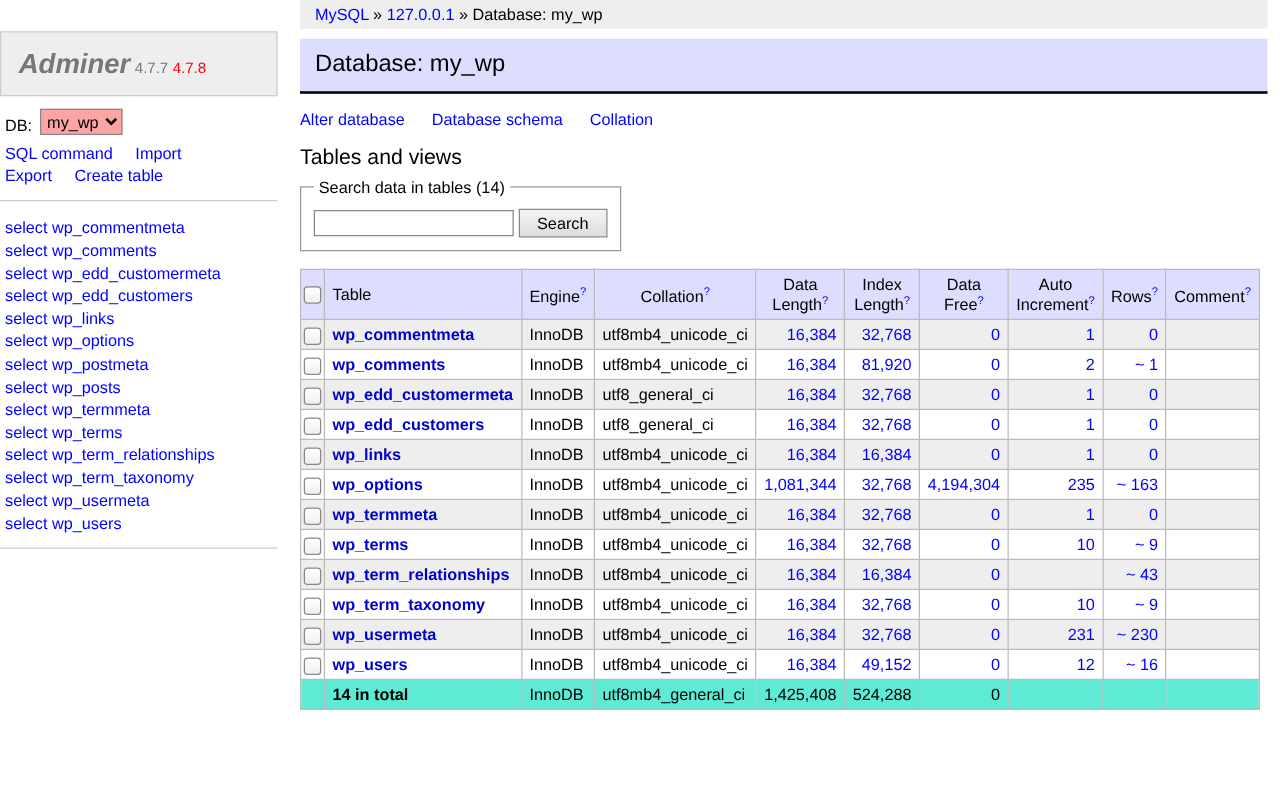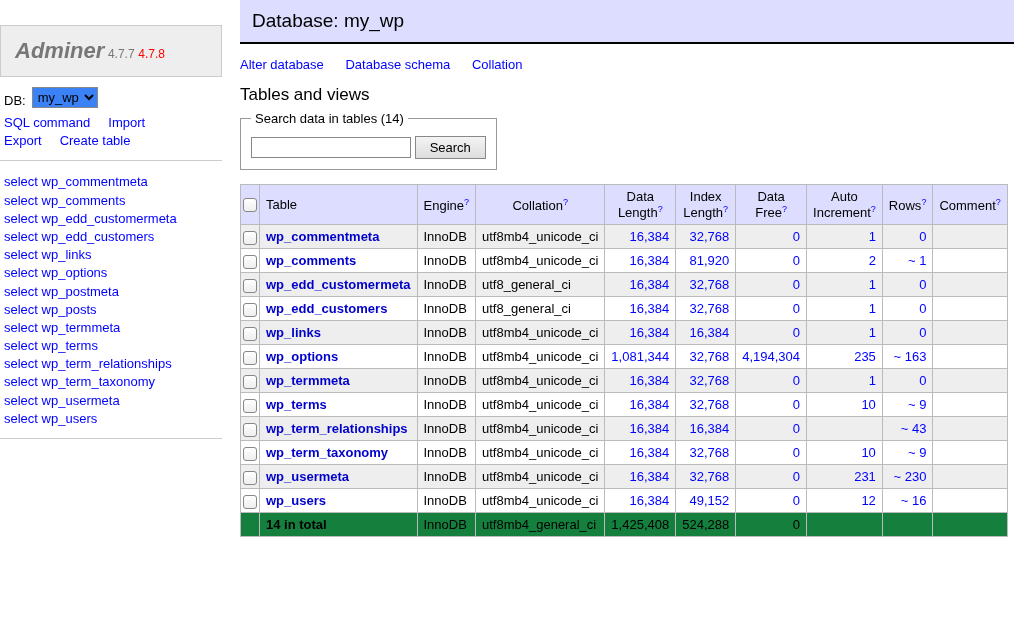--- a/index.html
+++ b/index.html
@@ -6,21 +6,21 @@
 body{margin:0;font:13px Verdana,Arial,Helvetica,sans-serif;color:#000;background:#fff}
 a{color:#00f;text-decoration:none}
 
 #menu{position:absolute;left:0;top:15px;width:222px;padding:10px 0 0 0}
 #logo{background:#eee;border:1px solid #ccc;margin:0 0 6px 0;padding:12px 14px}
 #logo .name{color:#777;font:italic bold 22px Arial,sans-serif}
 #logo .v{color:#777;font-size:12px;font-style:normal}
 #logo .badv{color:#f00;font-size:12px;font-style:normal}
 .side-block{padding:4px 4px 10px 4px;border-bottom:1px solid #ccc;margin:0 0 8px 0}
 .db-row{display:flex;align-items:flex-end;gap:6px}
-select{border:1px solid #888;background:#3b82f6;padding:1px;font:13px Arial}
+select{border:1px solid #888;background:#fca5a5;padding:1px;font:13px Arial}
 .side-links{line-height:1.4}
 
 #content{margin-left:230px;padding:0 10px 20px 10px}
 .bread{background:#eee;padding:4px 12px;margin:0 0 8px 0}
 h2{background:#ddf;padding:10px 12px;margin:0 0 10px 0;border-bottom:2px solid #000;font-weight:normal;font-size:19px}
 .actions a{margin-right:18px}
 h3{margin:12px 0 6px 0;font-weight:normal;font-size:17px}
 fieldset{display:inline-block;border:1px solid #999;margin:0 0 14px 0;padding:10px}
 legend{padding:0 4px}
 input[type=text]{border:1px solid #888;padding:2px;width:160px;font-size:13px}
@@ -28,21 +28,21 @@
 .checkbox{display:inline-block;width:14px;height:14px;border:1px solid #888;border-radius:3px;background:linear-gradient(#fff,#eee);vertical-align:middle}
 
 table.tbl{border-collapse:collapse;width:690px}
 table.tbl th,table.tbl td{border:1px solid #bbb;padding:4px 6px;font-size:13px}
 table.tbl thead th{background:#ddf;font-weight:normal}
 table.tbl .cb{width:26px;text-align:center;padding:2px}
 table.tbl tbody tr.odd td{background:#eee}
 table.tbl td.num{text-align:right;color:#00f}
 table.tbl tbody td.name a{color:#00c;font-weight:bold}
 table.tbl .sup{vertical-align:super;font-size:9px;color:#00f}
-table.tbl tfoot td{background:#15803d}
+table.tbl tfoot td{background:#5eead4}
 table.tbl tfoot .name{font-weight:bold}
 </style>
 </head>
 <body>
 
 <div id="menu">
   <div id="logo">
     <span class="name">Adminer</span>
     <span class="v">4.7.7</span>
     <span class="badv">4.7.8</span>
@@ -61,20 +61,27 @@
       <a href="#">Export</a>
       &nbsp;&nbsp;&nbsp;
       <a href="#">Create table</a>
     </div>
   </div>
 
   <div class="side-block side-links" id="side-tables"><a href="#">select wp_commentmeta</a><br><a href="#">select wp_comments</a><br><a href="#">select wp_edd_customermeta</a><br><a href="#">select wp_edd_customers</a><br><a href="#">select wp_links</a><br><a href="#">select wp_options</a><br><a href="#">select wp_postmeta</a><br><a href="#">select wp_posts</a><br><a href="#">select wp_termmeta</a><br><a href="#">select wp_terms</a><br><a href="#">select wp_term_relationships</a><br><a href="#">select wp_term_taxonomy</a><br><a href="#">select wp_usermeta</a><br><a href="#">select wp_users</a><br></div>
 </div>
 
 <div id="content">
+  <div class="bread">
+    <a href="#">MySQL</a>
+    <span> » </span>
+    <a href="#">127.0.0.1</a>
+    <span> » </span>
+    <span>Database: my_wp</span>
+  </div>
 
   <h2>Database: my_wp</h2>
 
   <p class="actions">
     <a href="#">Alter database</a>
     <a href="#">Database schema</a>
     <a href="#">Collation</a>
   </p>
 
   <h3>Tables and views</h3>

